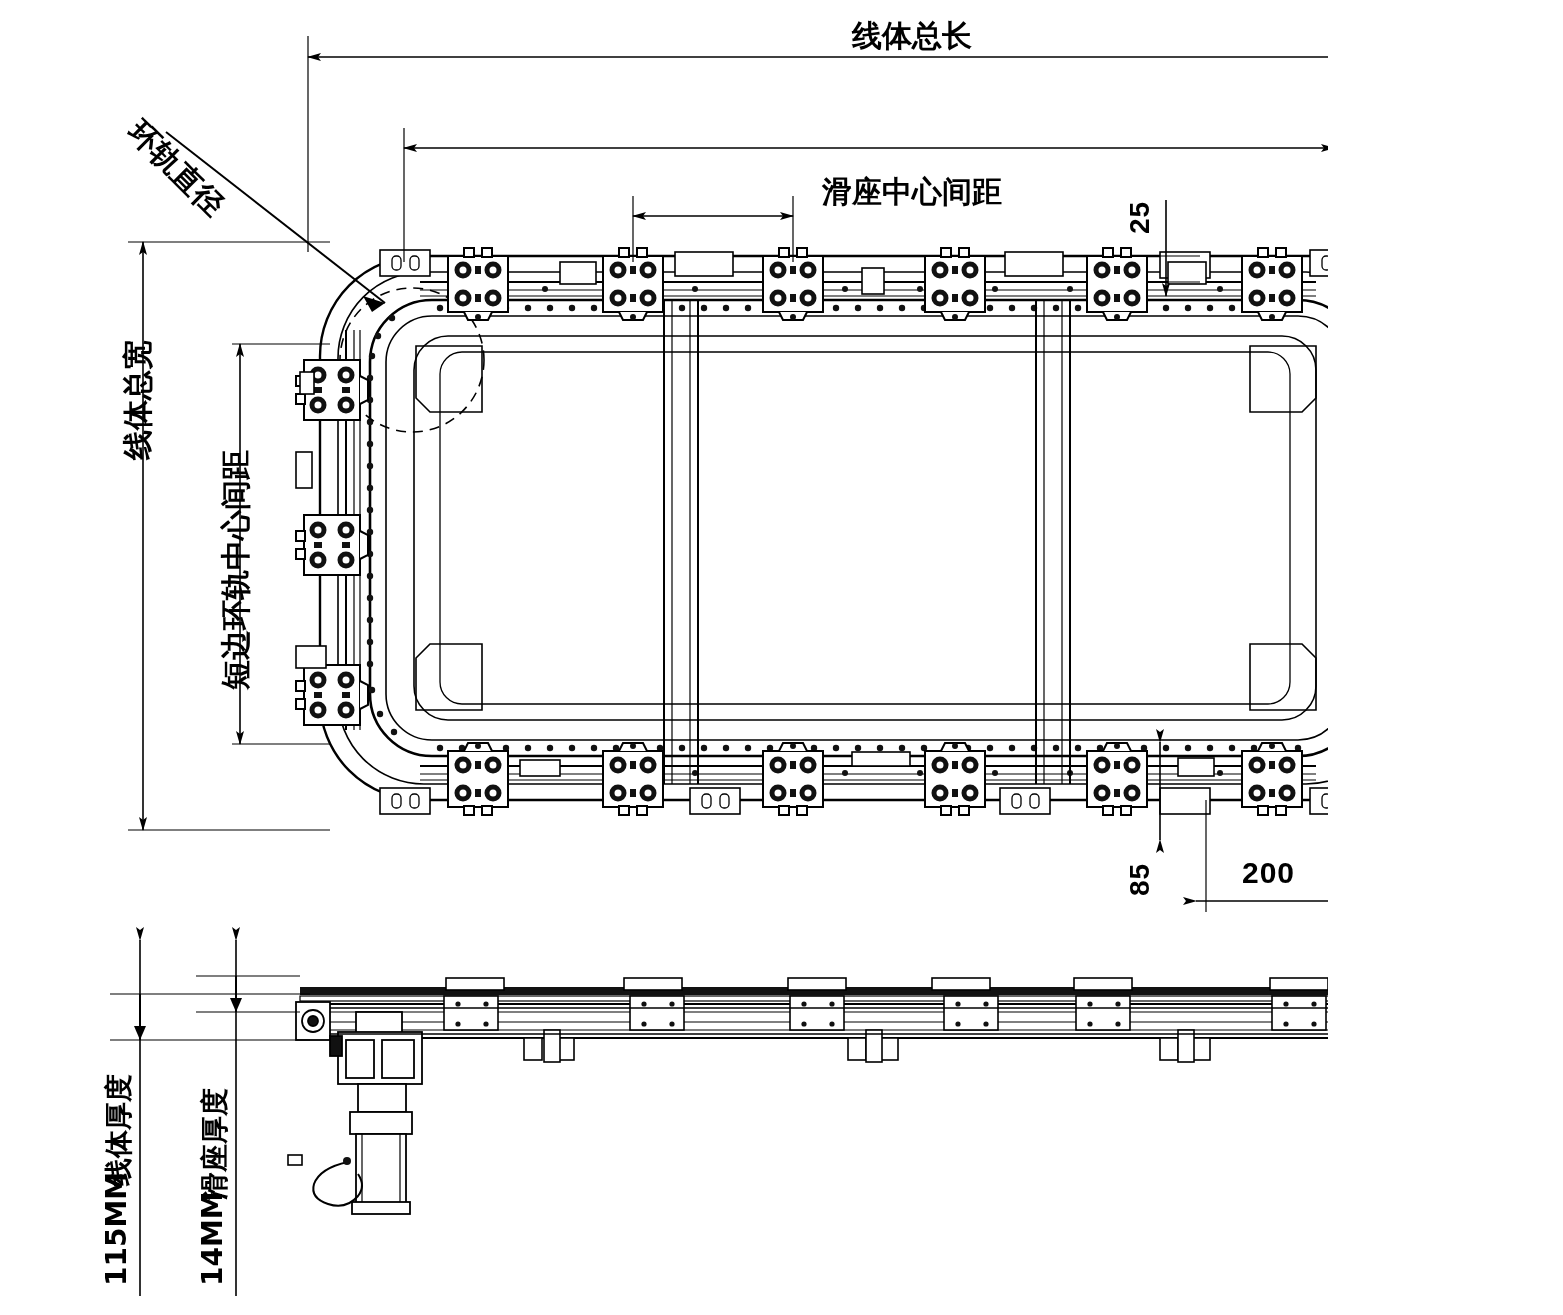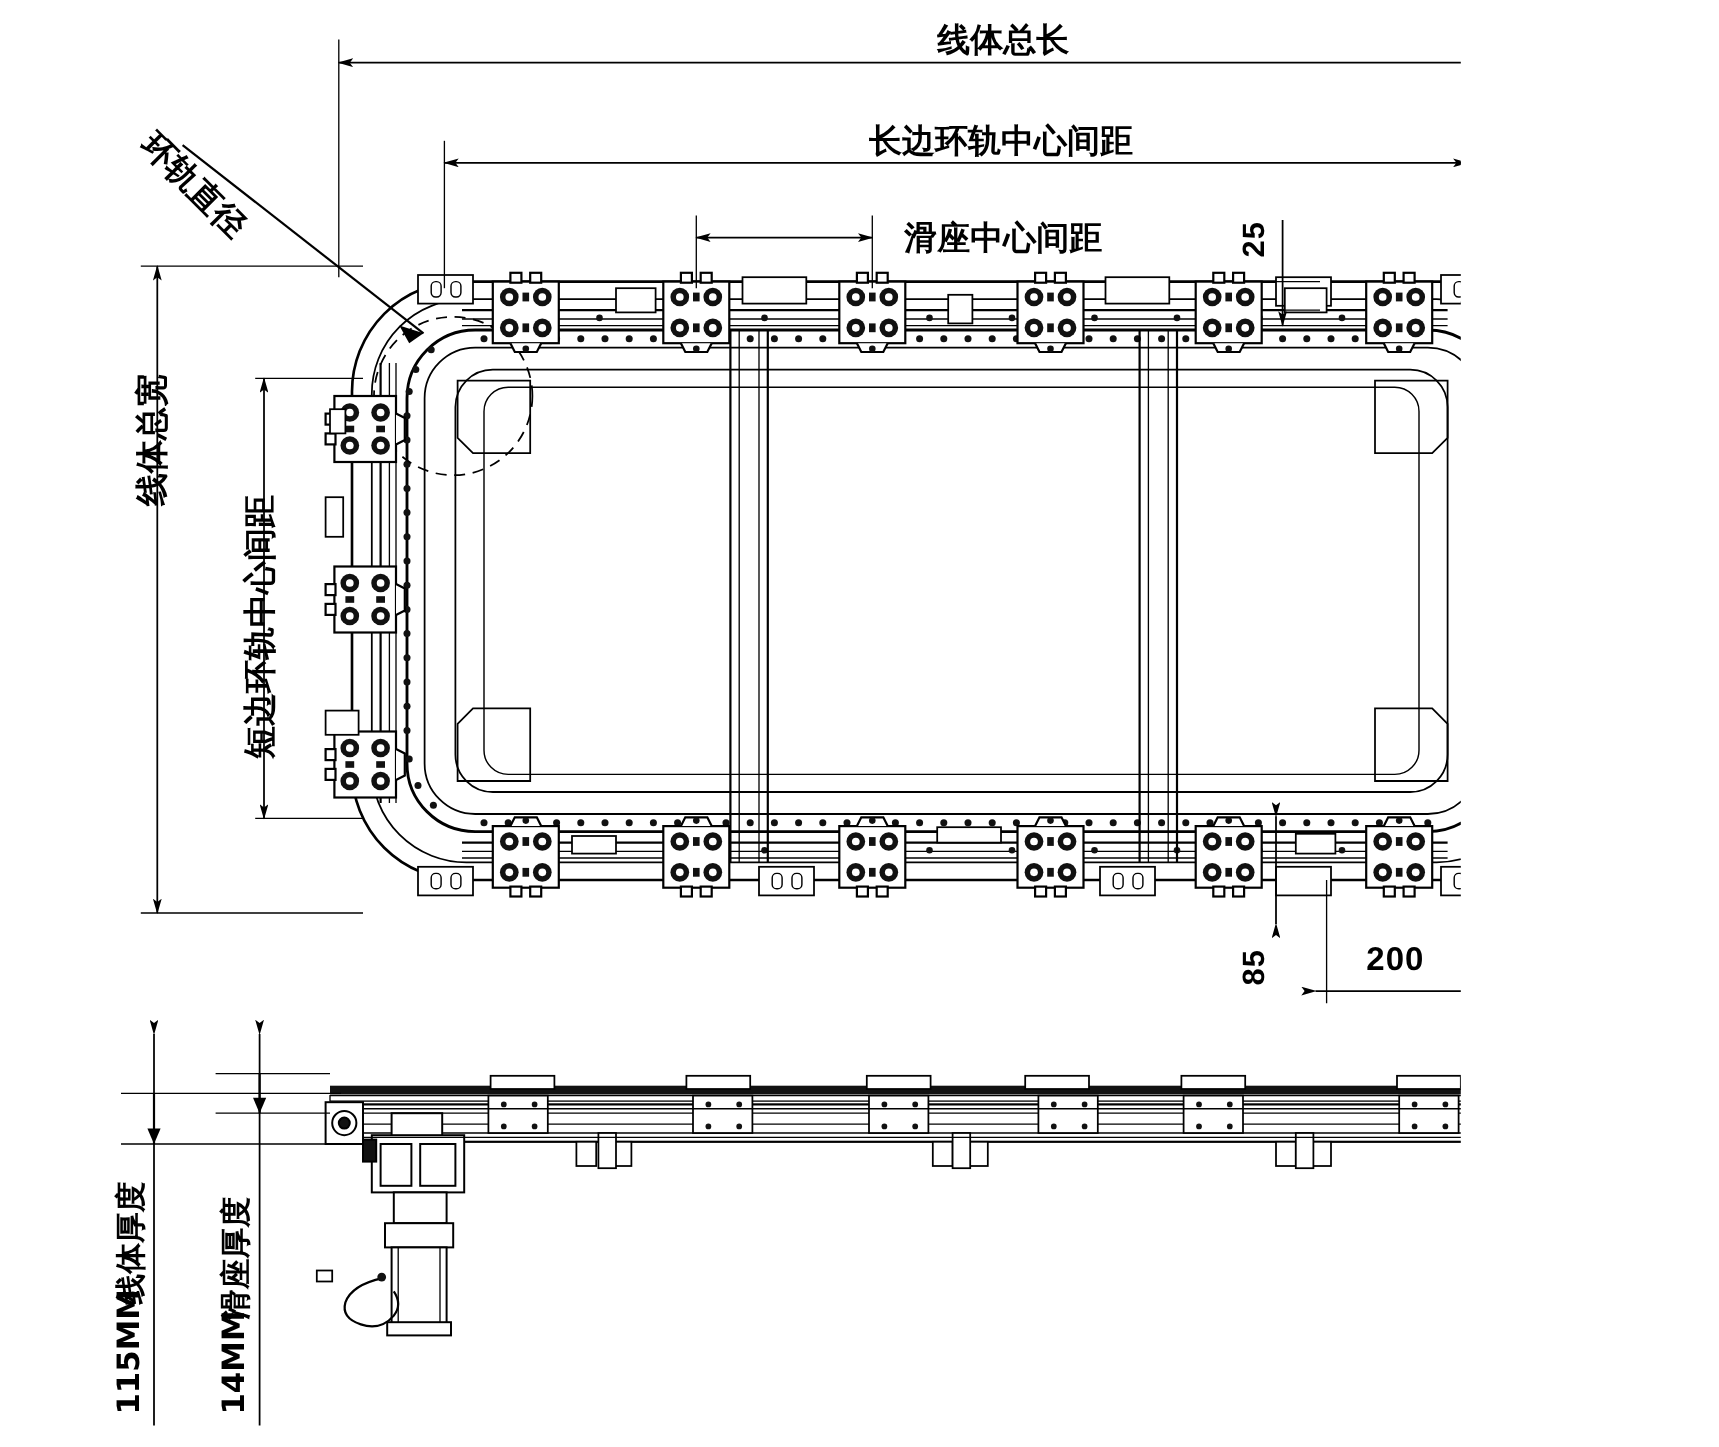--- a/index.html
+++ b/index.html
@@ -490,23 +490,22 @@
     <path d="M140,994 L140,1040" stroke-width="2"></path>
     <path d="M236,976 L236,1012" stroke-width="2"></path>
     <path d="M140,1040 l-6,-14 h12 Z" fill="#000" stroke="none"></path>
     <path d="M236,1012 l-6,-14 h12 Z" fill="#000" stroke="none"></path>
   </g>
 
 </svg>
 
 <div class="lbl cn" style="left:852px;top:16px;font-size:30px;">线体总长</div>
 
-<div class="lbl cn" style="left:790px;top:108px;font-size:30px;">长边环轨中心间距</div>
-
-<div class="lbl cn" style="left:822px;top:196px;font-size:30px;">滑座中心间距</div>
+
+<div class="lbl cn" style="left:822px;top:172px;font-size:30px;">滑座中心间距</div>
 
 <div class="lbl cn vert" style="left:148px;top:112px;font-size:30px;transform:rotate(45deg);">环轨直径</div>
 
 <div class="lbl cn vert" style="left:118px;top:460px;font-size:30px;transform:rotate(-90deg);transform-origin:left top;">线体总宽</div>
 
 <div class="lbl cn vert" style="left:216px;top:690px;font-size:30px;transform:rotate(-90deg);transform-origin:left top;">短边环轨中心间距</div>
 
 <div class="lbl dimtext vert" style="left:1124px;top:234px;font-size:28px;transform:rotate(-90deg);transform-origin:left top;">25</div>
 
 <div class="lbl dimtext vert" style="left:1124px;top:896px;font-size:28px;transform:rotate(-90deg);transform-origin:left top;">85</div>

